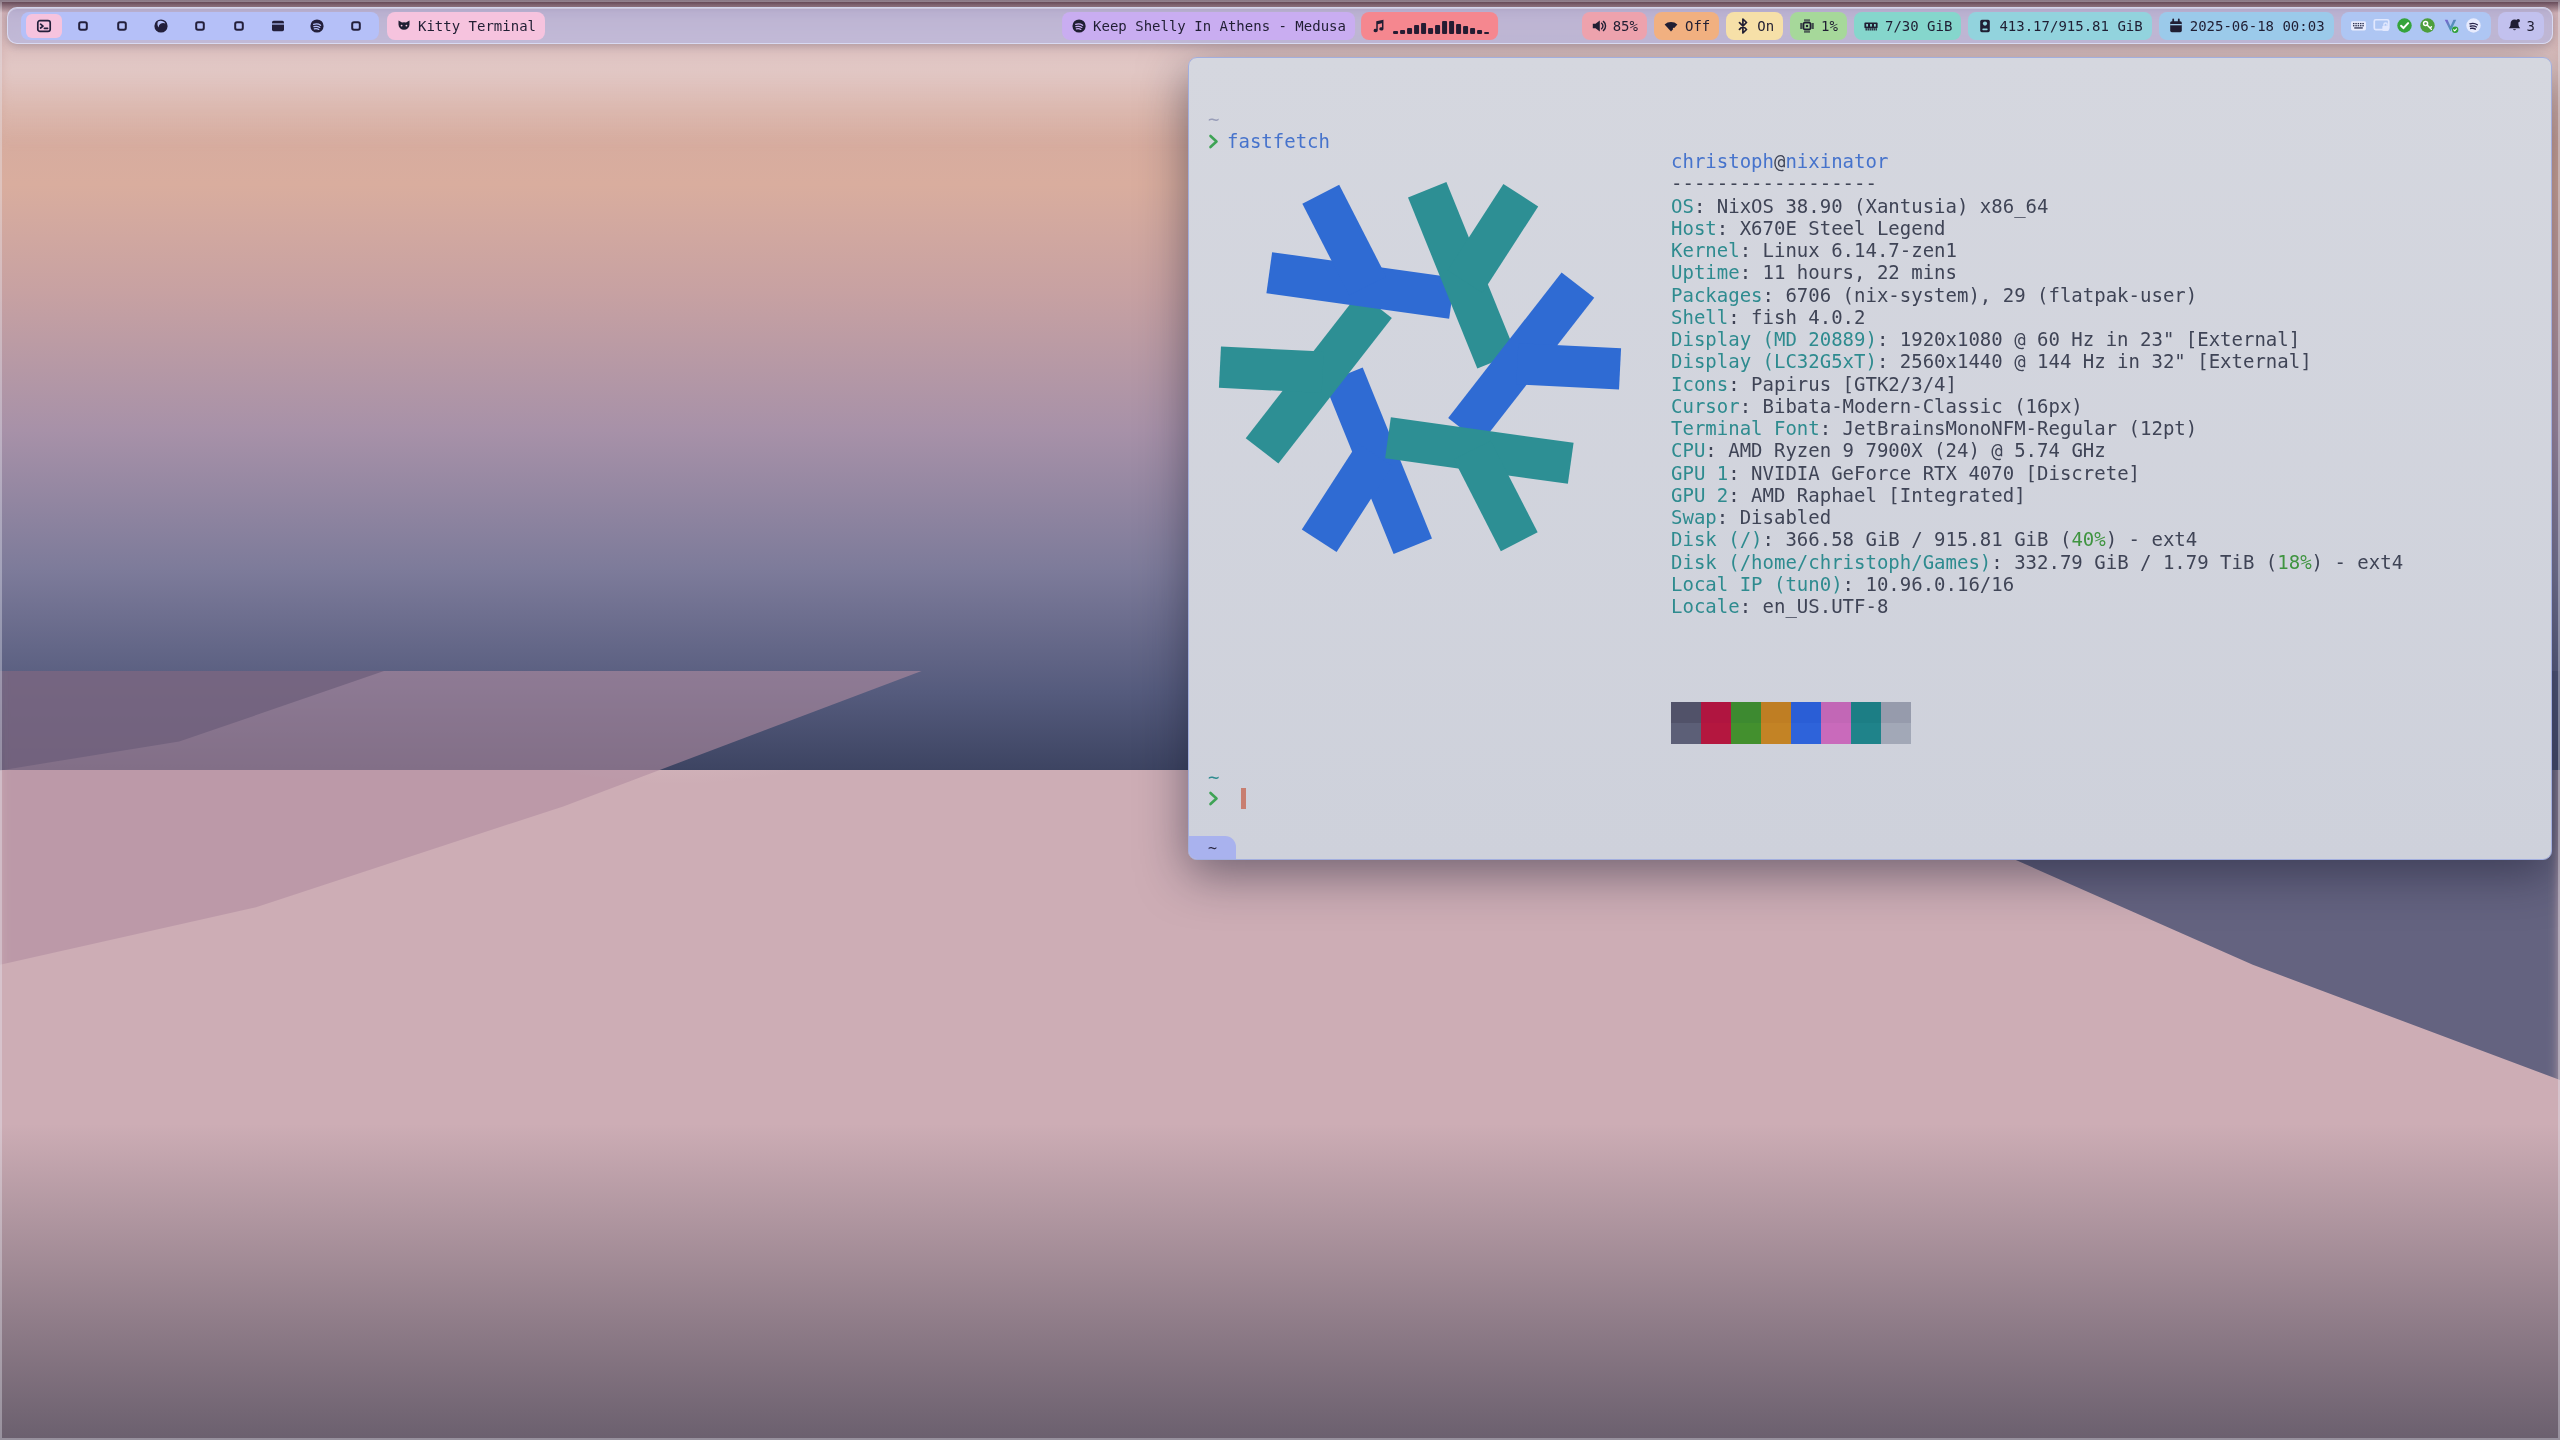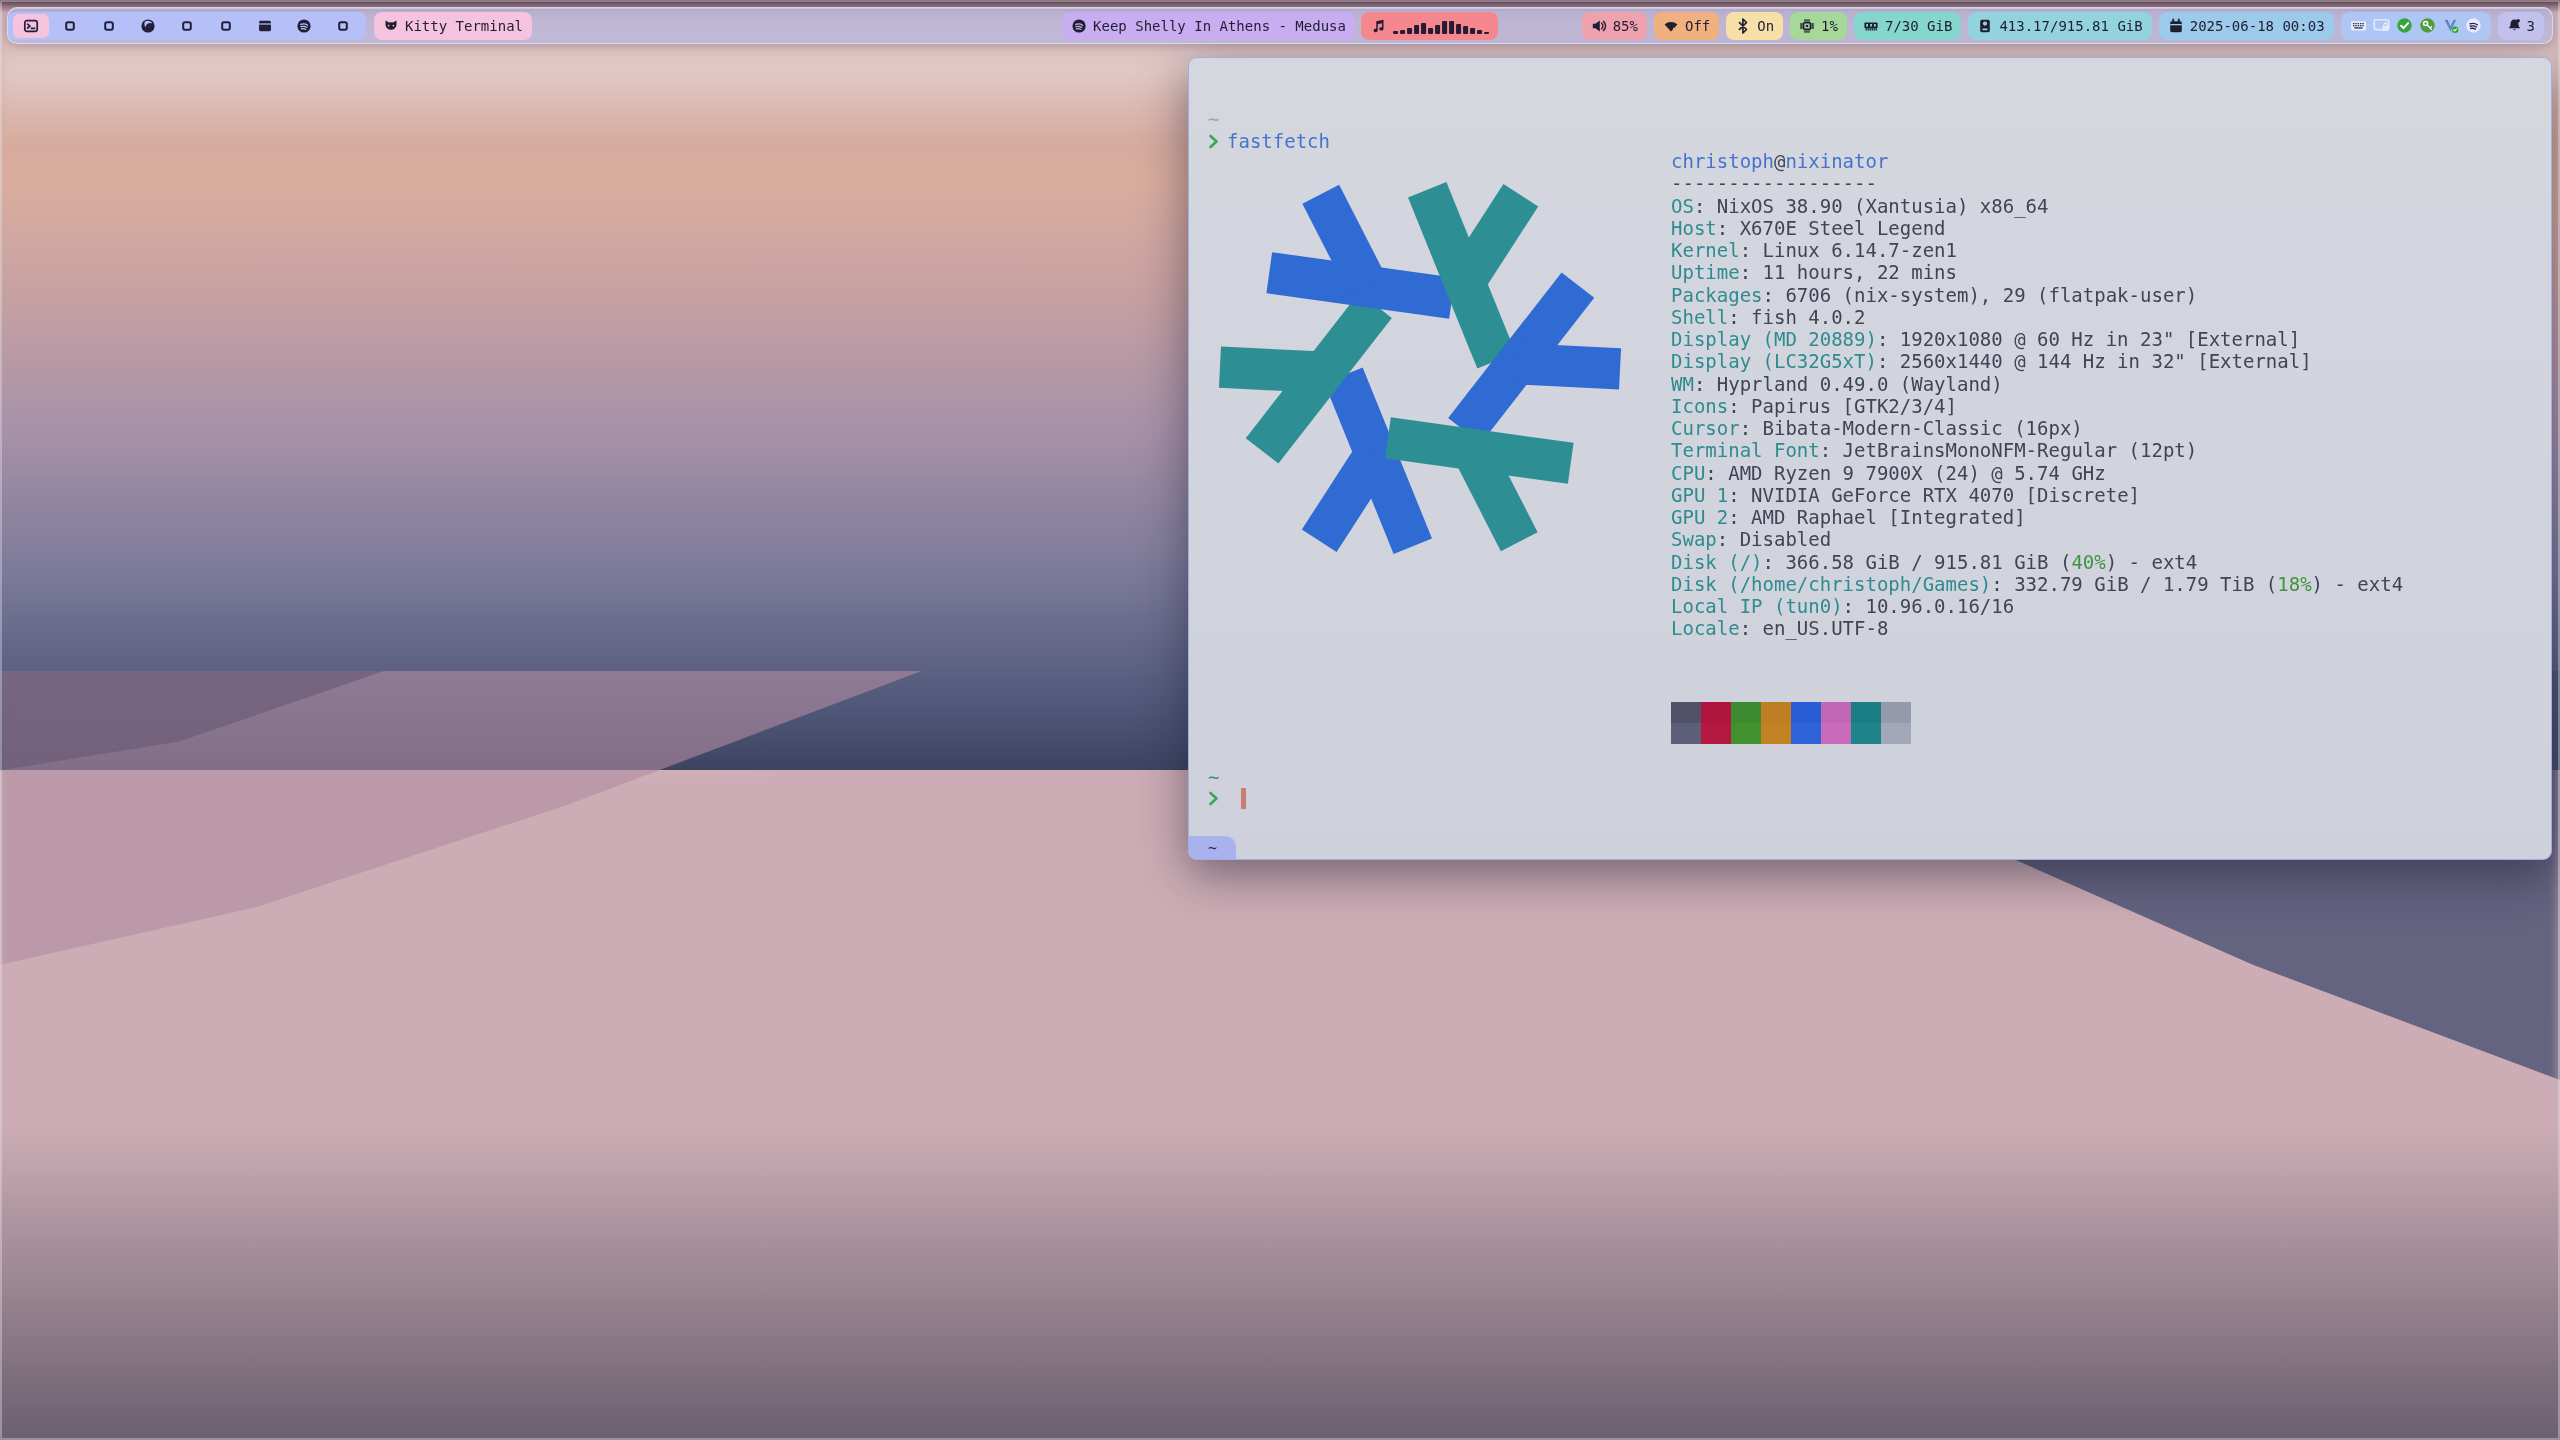--- a/index.html
+++ b/index.html
@@ -25,21 +25,21 @@
   .wp-bottom { background:linear-gradient(rgba(26,32,52,0) 78%, rgba(26,32,52,.55) 100%); }
   .wp-topstrip { height:13px; background:linear-gradient(#553a49, rgba(85,58,73,0)); }
   .screen-frame { position:absolute; inset:0; box-shadow:inset 0 0 0 2px rgba(235,237,245,.35); pointer-events:none; z-index:50; }
 
   
   .topbar { position:absolute; left:7px; right:7px; top:7px; height:37px; border-radius:10px;
             background:var(--bar-bg); border:1px solid rgba(226,232,255,.7);
             box-shadow:inset 0 1px 0 rgba(255,255,255,.35), 0 2px 8px rgba(30,30,60,.25);
             backdrop-filter:blur(6px); z-index:10; }
   .bar-left, .bar-center, .bar-right { position:absolute; top:0; height:100%; display:flex; align-items:center; gap:8px; }
-  .bar-left { left:0;border-radius:9px; }
+  .bar-left { left:13px;border-radius:9px; }
   .bar-center { left:50%; transform:translateX(-50%); gap:6px; }
   .bar-right { right:8px; gap:7px; }
   .pill { height:28px; display:flex; align-items:center; gap:6px; padding:0 9px; border-radius:8px;
           font-size:14px; color:#201e33; white-space:nowrap; }
   .pill svg { display:block; }
   .ws-pill { padding:0 5px; gap:3px; background:var(--ws-pill); }
   .ws-item { width:36px; height:24px; display:flex; align-items:center; justify-content:center; border-radius:6px; color:#231f3b; }
   .ws-item.active { background:var(--active-ws); }
   .title-pill { background:var(--title-pill); }
   .media-pill { background:var(--media-pill); }
@@ -388,21 +388,20 @@
         <div class="fline"><span class="blue">christoph</span><span class="val">@</span><span class="blue">nixinator</span></div>
         <div class="fline"><span class="val">------------------</span></div>
         <div class="fline"><span class="key">OS</span><span class="val">: NixOS 38.90 (Xantusia) x86_64</span></div>
         <div class="fline"><span class="key">Host</span><span class="val">: X670E Steel Legend</span></div>
         <div class="fline"><span class="key">Kernel</span><span class="val">: Linux 6.14.7-zen1</span></div>
         <div class="fline"><span class="key">Uptime</span><span class="val">: 11 hours, 22 mins</span></div>
         <div class="fline"><span class="key">Packages</span><span class="val">: 6706 (nix-system), 29 (flatpak-user)</span></div>
         <div class="fline"><span class="key">Shell</span><span class="val">: fish 4.0.2</span></div>
         <div class="fline"><span class="key">Display (MD 20889)</span><span class="val">: 1920x1080 @ 60 Hz in 23" [External]</span></div>
         <div class="fline"><span class="key">Display (LC32G5xT)</span><span class="val">: 2560x1440 @ 144 Hz in 32" [External]</span></div>
-        <div class="fline"><span class="key">WM</span><span class="val">: Hyprland 0.49.0 (Wayland)</span></div>
         <div class="fline"><span class="key">Icons</span><span class="val">: Papirus [GTK2/3/4]</span></div>
         <div class="fline"><span class="key">Cursor</span><span class="val">: Bibata-Modern-Classic (16px)</span></div>
         <div class="fline"><span class="key">Terminal Font</span><span class="val">: JetBrainsMonoNFM-Regular (12pt)</span></div>
         <div class="fline"><span class="key">CPU</span><span class="val">: AMD Ryzen 9 7900X (24) @ 5.74 GHz</span></div>
         <div class="fline"><span class="key">GPU 1</span><span class="val">: NVIDIA GeForce RTX 4070 [Discrete]</span></div>
         <div class="fline"><span class="key">GPU 2</span><span class="val">: AMD Raphael [Integrated]</span></div>
         <div class="fline"><span class="key">Swap</span><span class="val">: Disabled</span></div>
         <div class="fline"><span class="key">Disk (/)</span><span class="val">: 366.58 GiB / 915.81 GiB (</span><span class="green">40%</span><span class="val">) - ext4</span></div>
         <div class="fline"><span class="key">Disk (/home/christoph/Games)</span><span class="val">: 332.79 GiB / 1.79 TiB (</span><span class="green">18%</span><span class="val">) - ext4</span></div>
         <div class="fline"><span class="key">Local IP (tun0)</span><span class="val">: 10.96.0.16/16</span></div>

